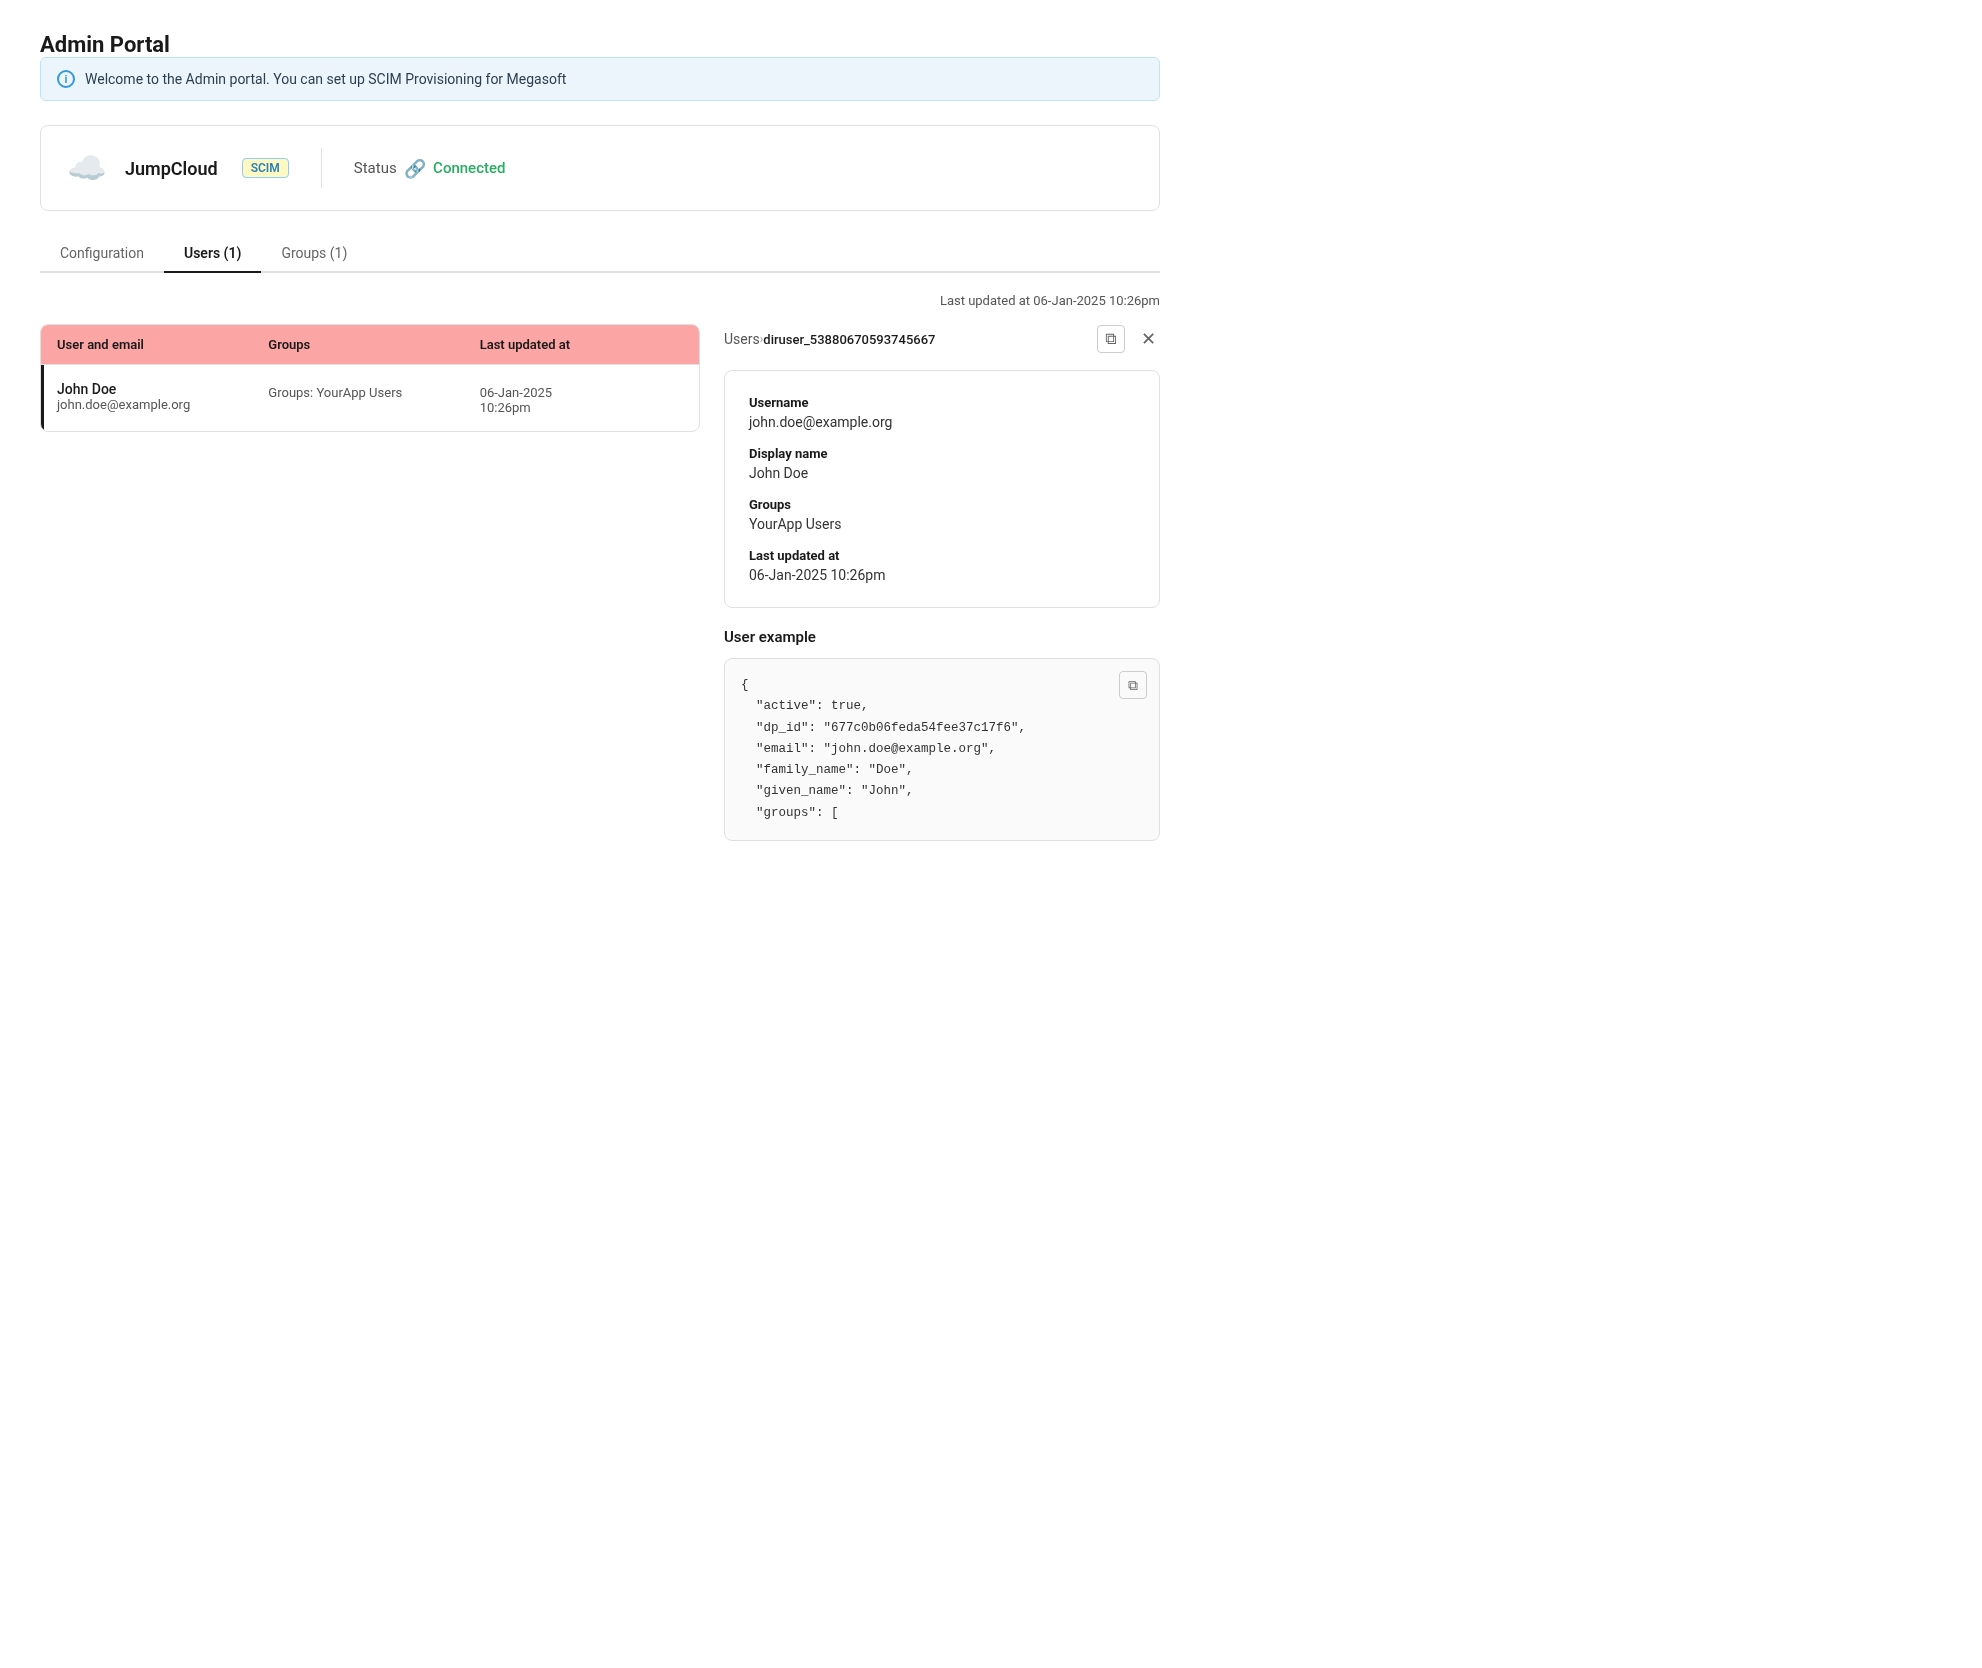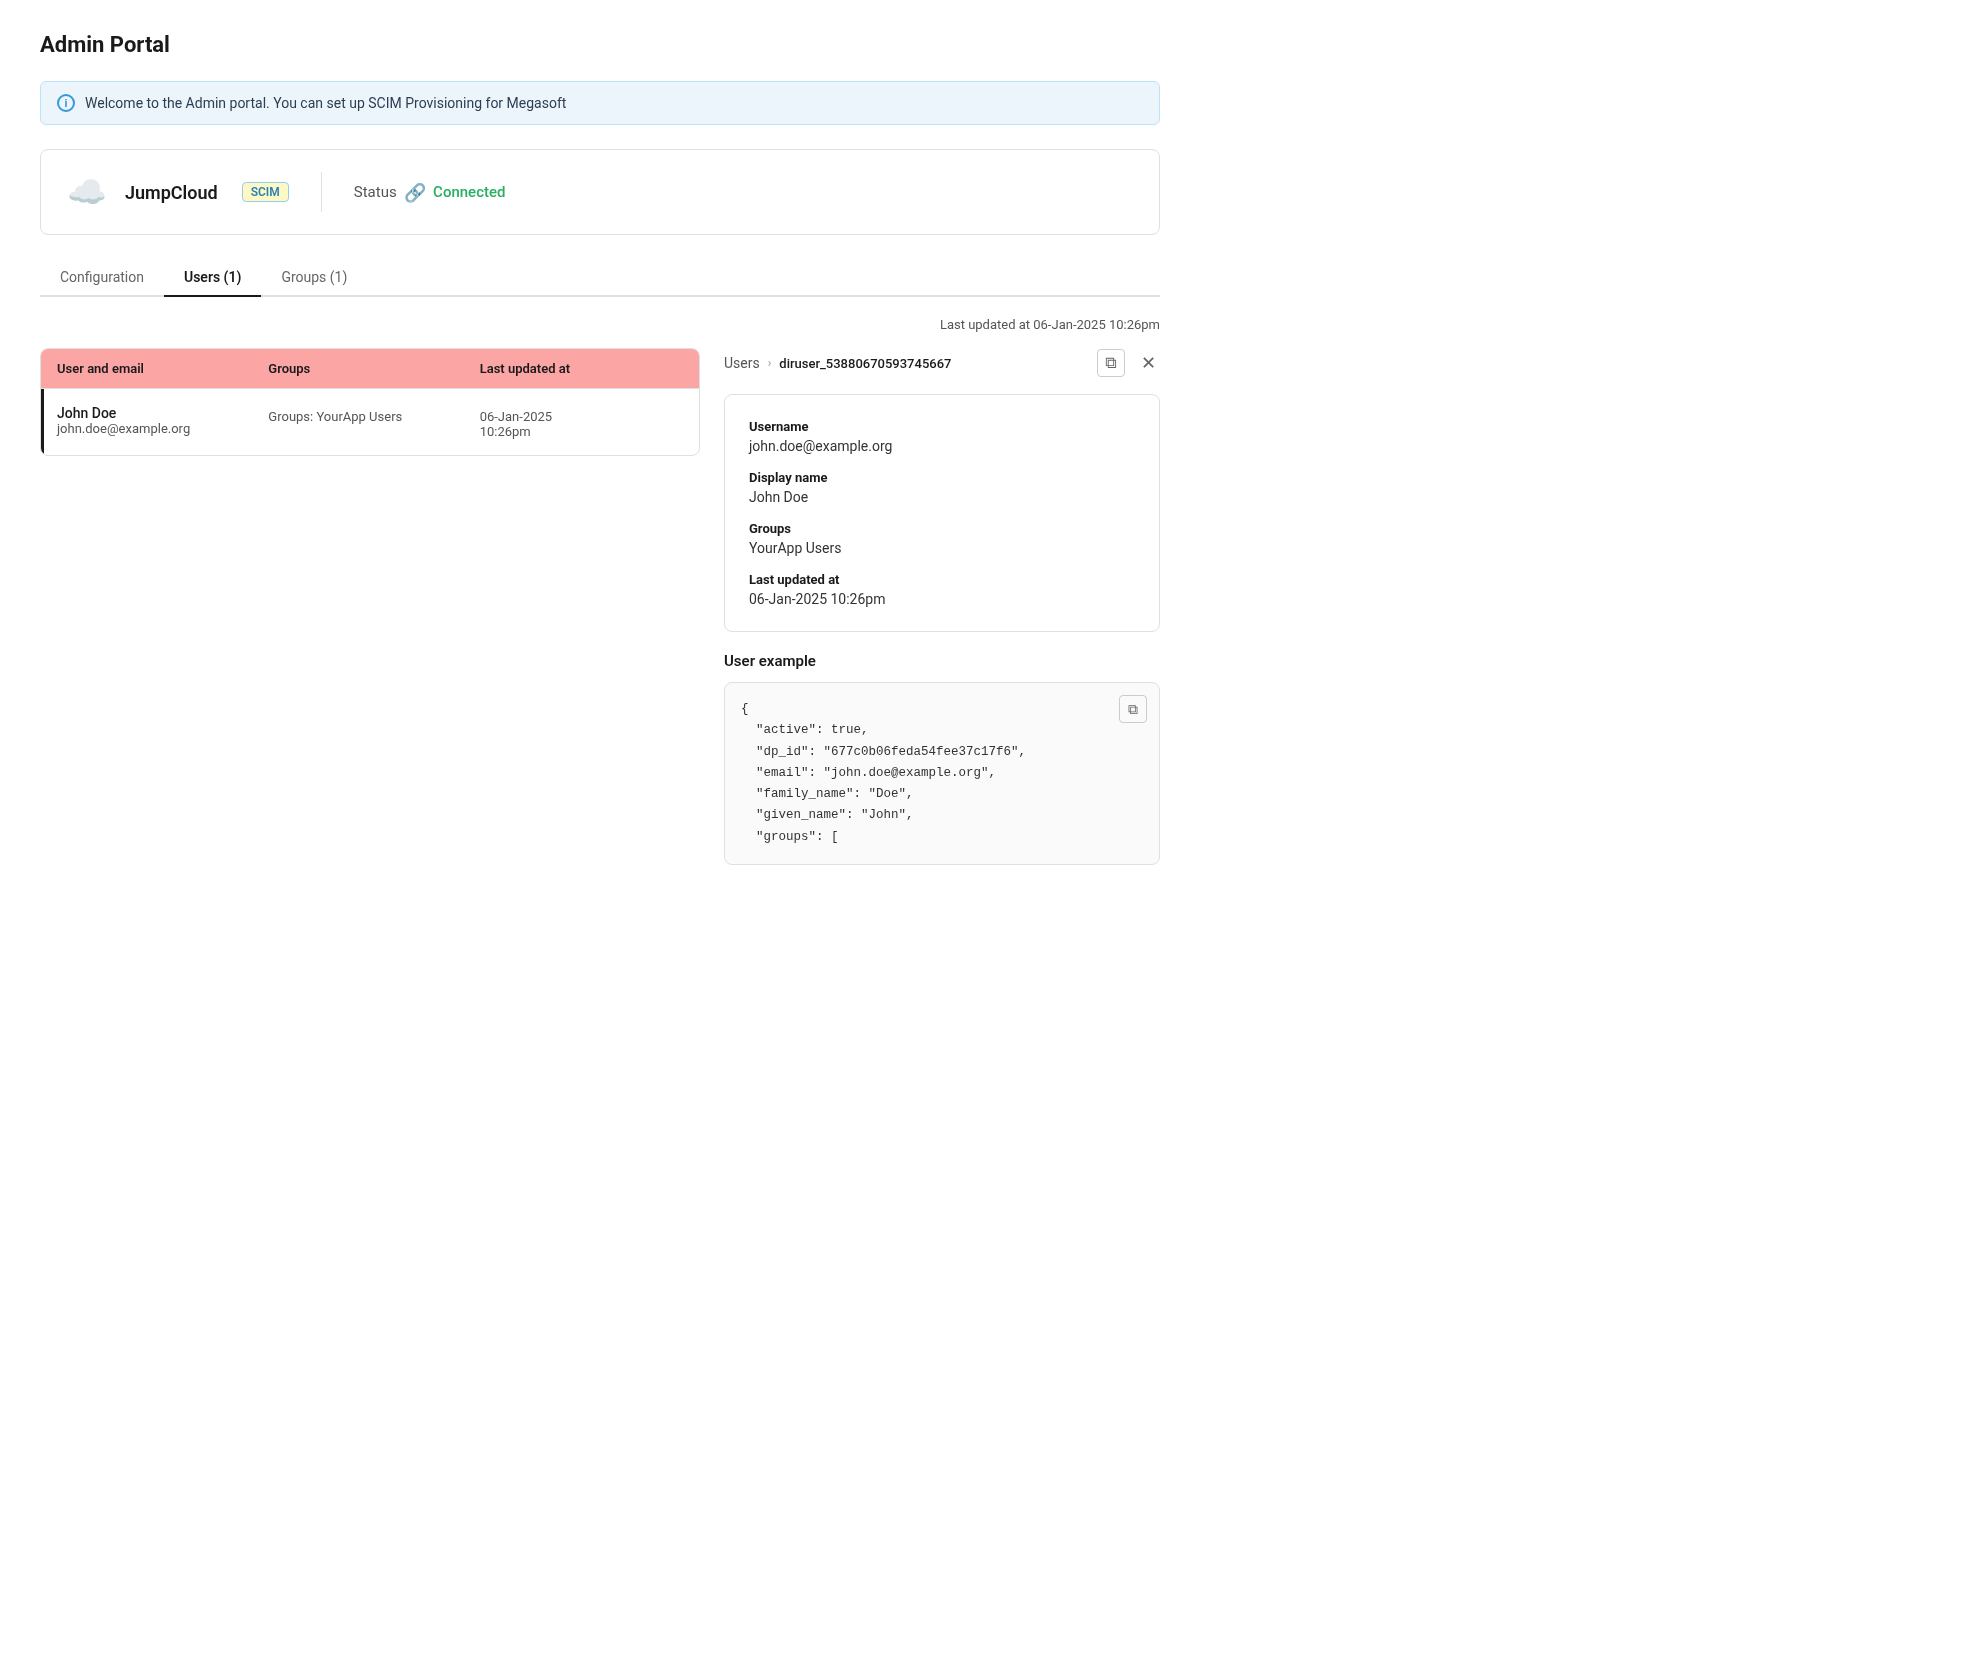--- a/index.html
+++ b/index.html
@@ -8,21 +8,20 @@
       background: #fff;
       color: #1a1a1a;
       font-size: 15px;
       padding: 32px 40px;
       max-width: 1200px;
     }
 
     .page-title {
       font-size: 22px;
       font-weight: 700;
-      margin-bottom: 24px;
     }
 
     .info-banner {
       background: #EBF5FB;
       border: 1px solid #BEE3F8;
       border-radius: 6px;
       padding: 12px 16px;
       display: flex;
       align-items: center;
       gap: 10px;
@@ -215,21 +214,20 @@
 
     
     .detail-panel {
       flex: 1;
       min-width: 0;
     }
 
     .detail-breadcrumb {
       display: flex;
       align-items: center;
-      gap: 8px;
       margin-bottom: 16px;
       font-size: 14px;
     }
 
     .breadcrumb-users {
       color: #555;
       cursor: pointer;
     }
 
     .breadcrumb-sep {

